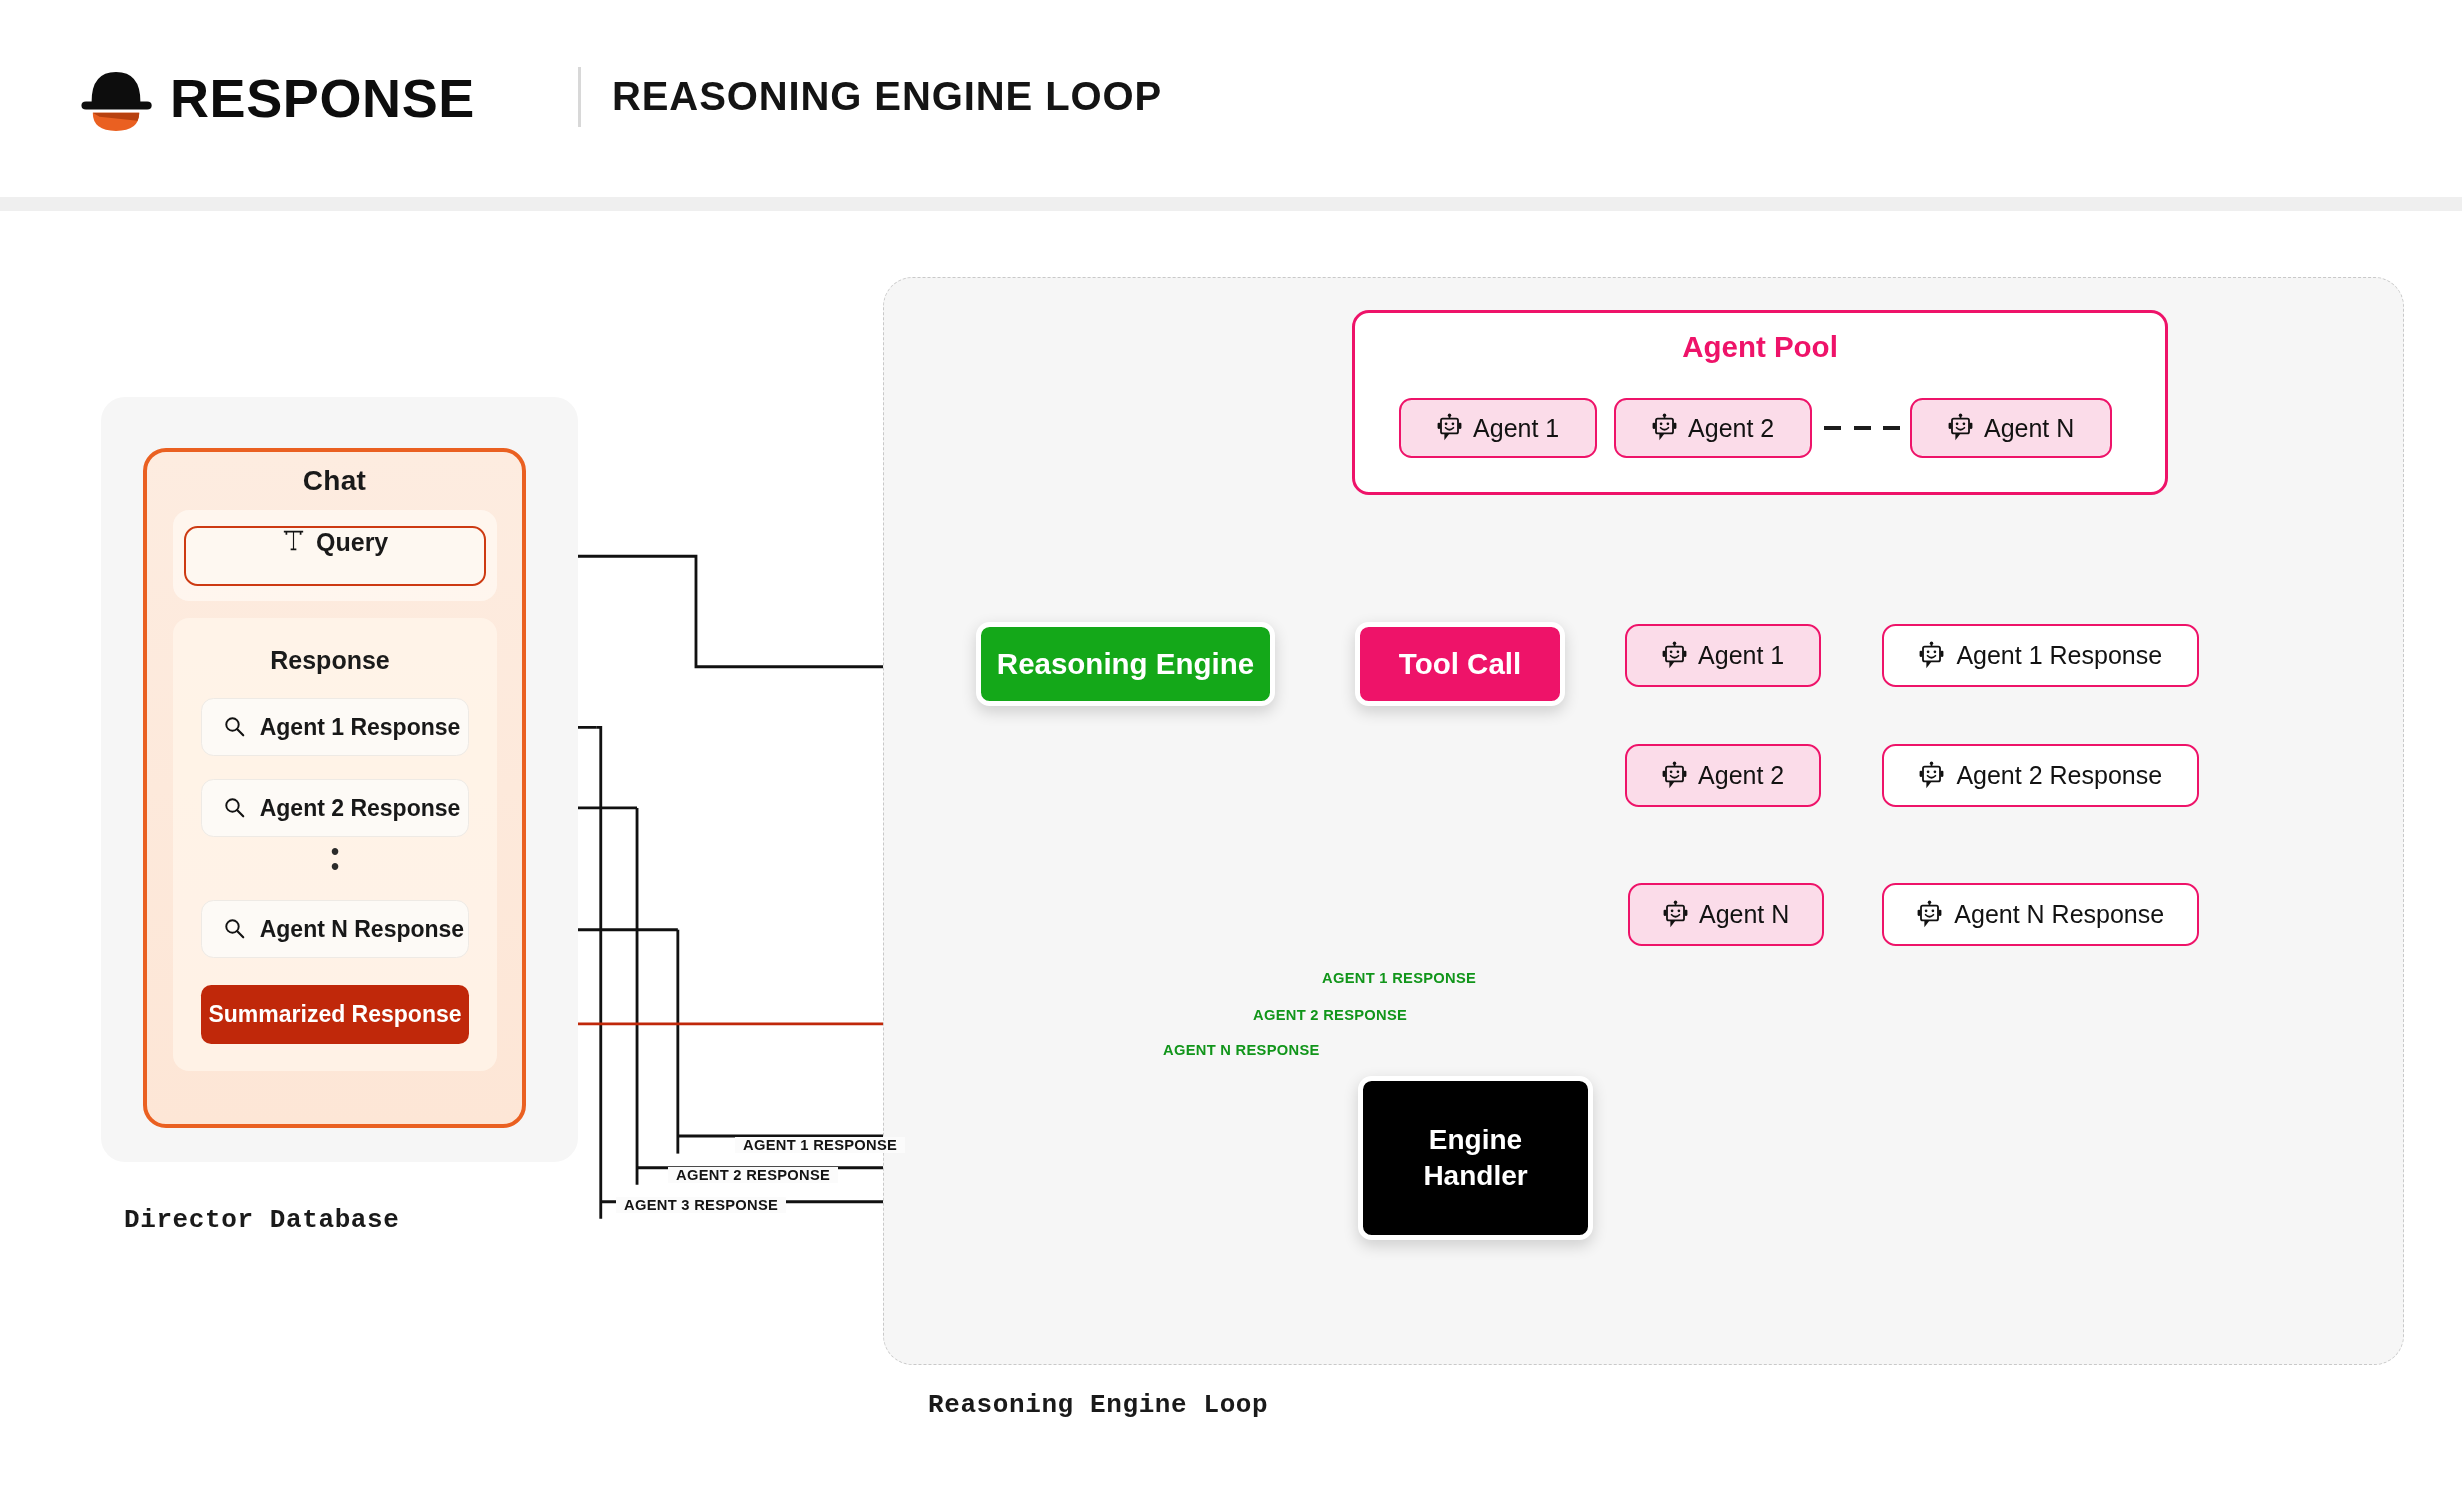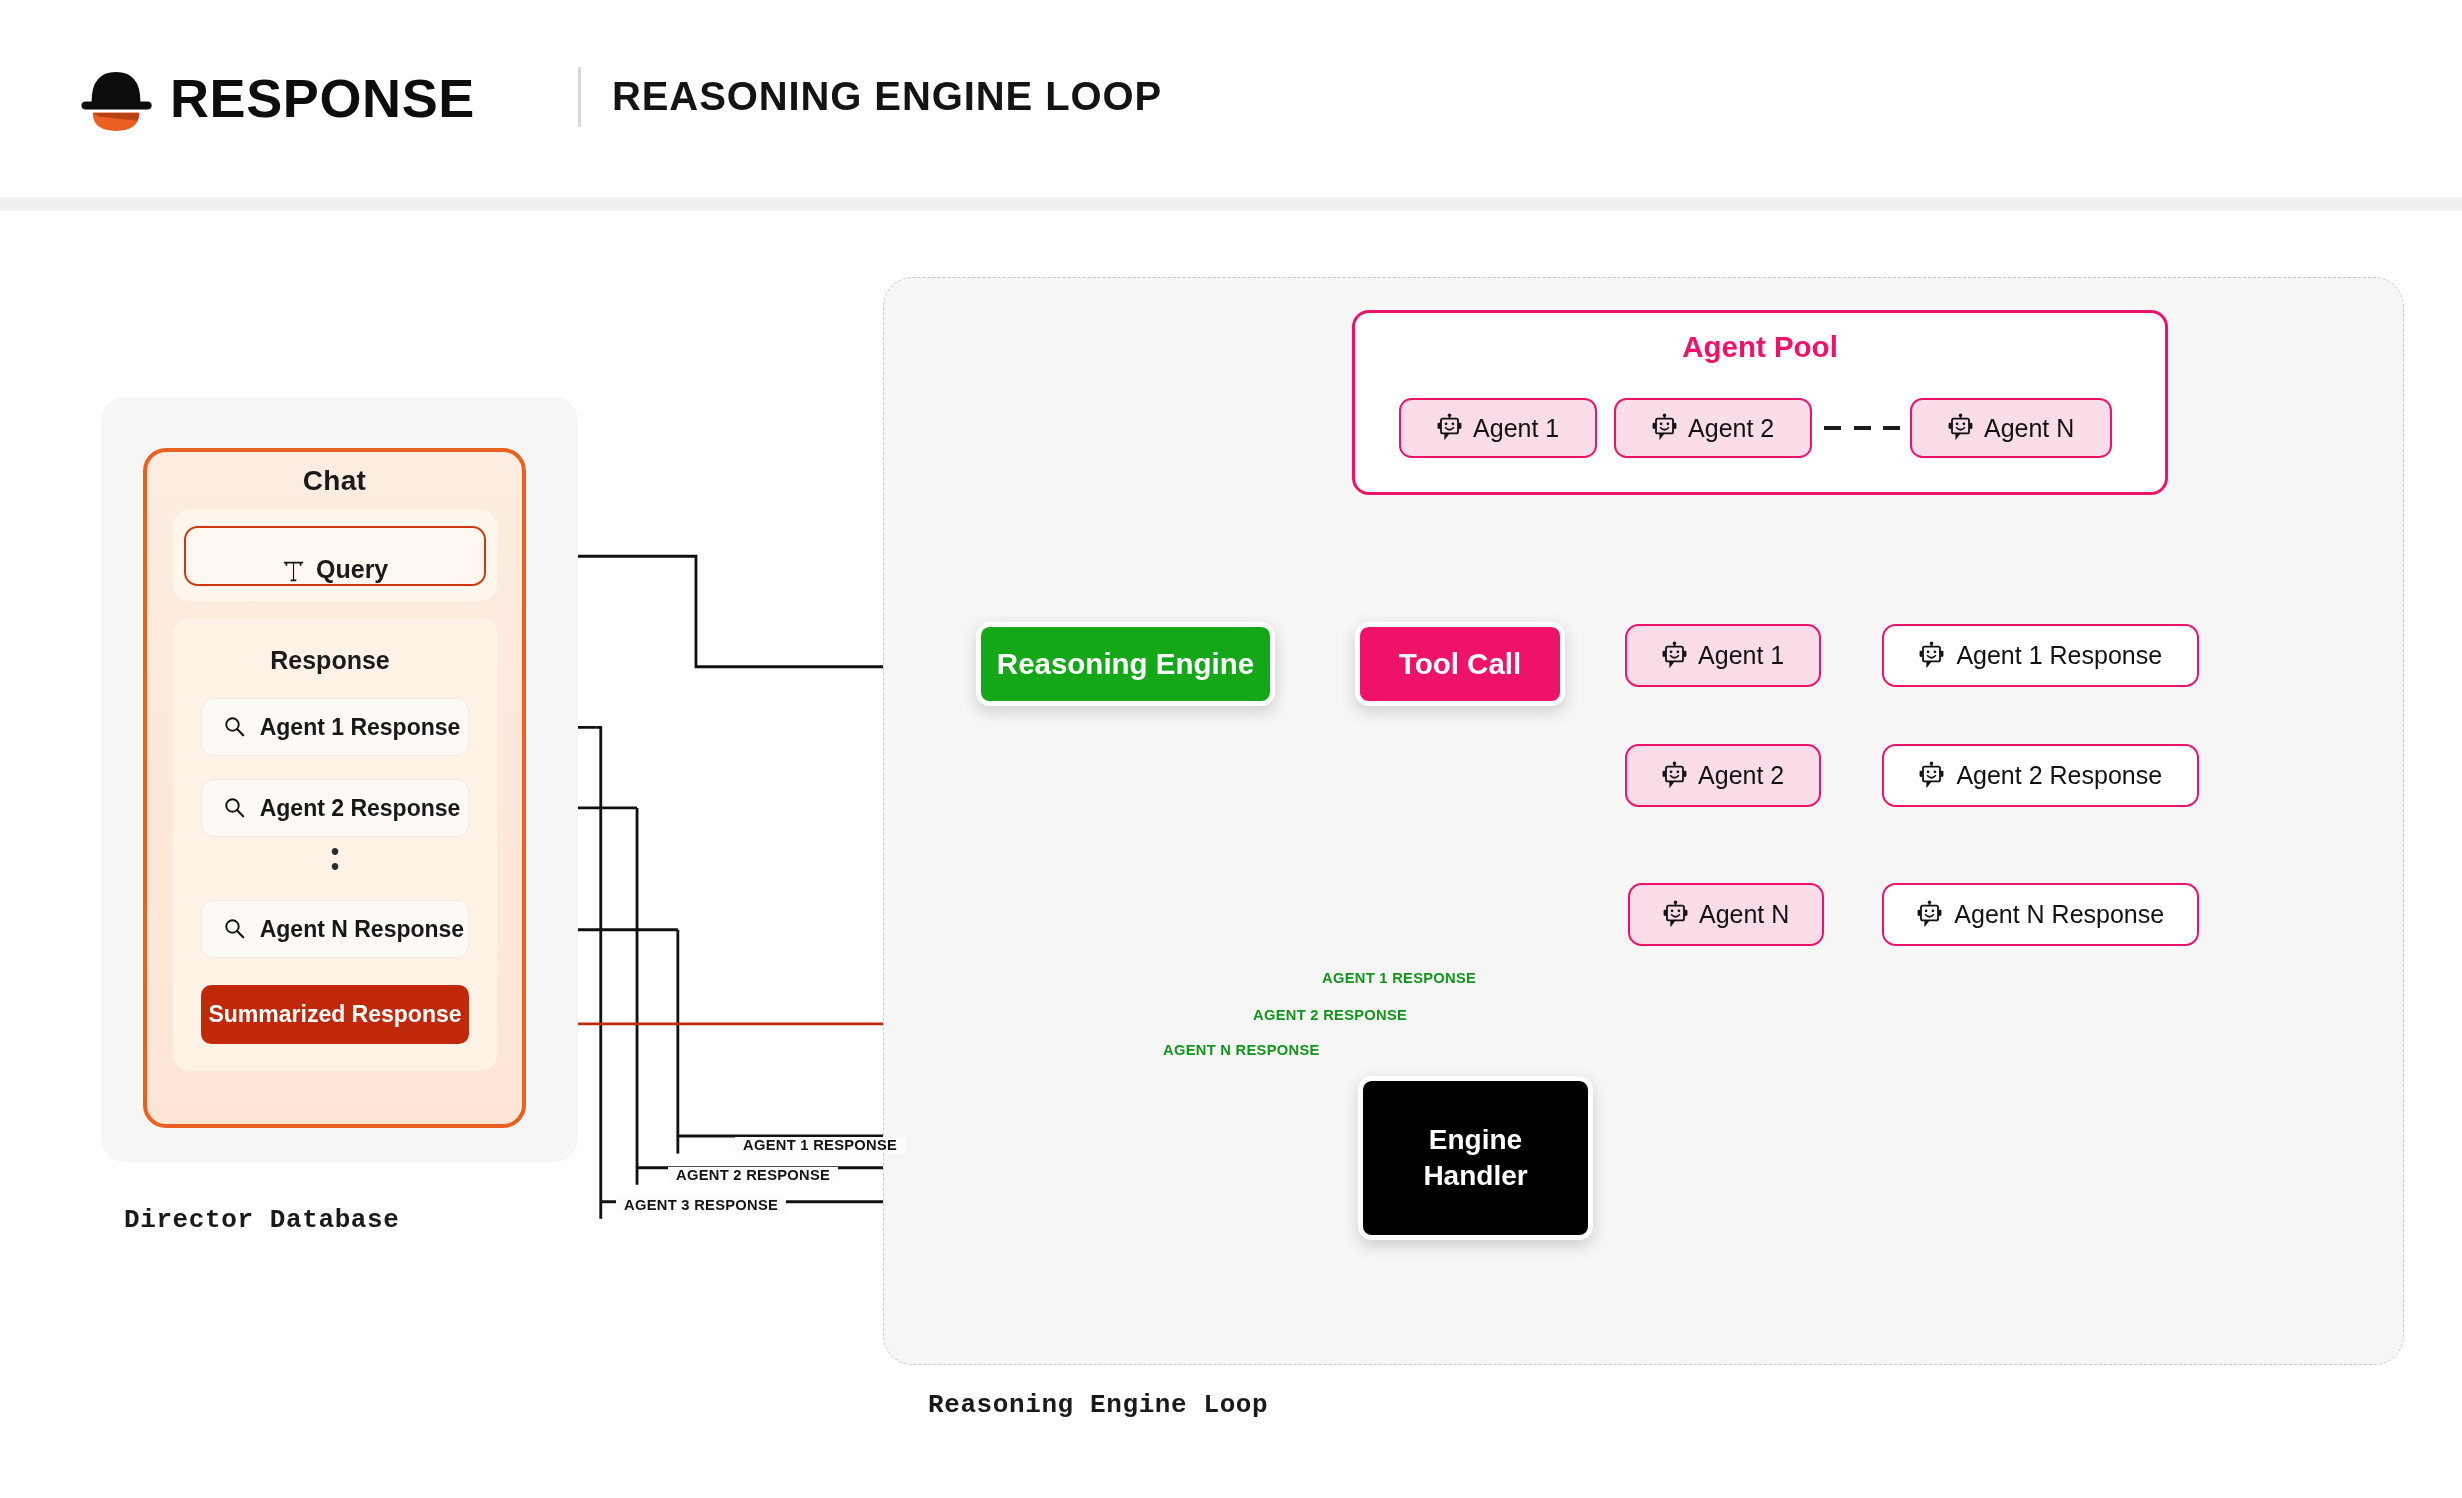--- a/index.html
+++ b/index.html
@@ -26,21 +26,21 @@
                 background:#f6f6f6; border-radius: 24px; }
   .chat-card { position:absolute; left: 143px; top: 448px; width: 383px; height: 680px;
                background: linear-gradient(180deg,#fdece0 0%,#fde6d6 100%);
                border: 4px solid #ea6021; border-radius: 23px; }
   .chat-title { position:absolute; left: 143px; top: 465px; width: 383px; text-align:center;
                 font-size: 28px; font-weight: 800; color:#1a1a1a; letter-spacing:0.3px; }
   .query-zone { position:absolute; left: 173px; top: 510px; width: 324px; height: 91px;
                 background: rgba(255,250,244,.72); border-radius: 16px; }
   .query-box { position:absolute; left: 184px; top: 526px; width: 302px; height: 60px;
                background:#fef8f1; border:2.3px solid #cd3a12; border-radius: 13.6px;
-               display:flex; align-items:flex-end; justify-content:center; gap: 11.3px; }
+               display:flex; align-items:flex-start; justify-content:center; gap: 11.3px; }
   .query-label { font-size: 25px; font-weight: 600; color:#1a1a1a; }
   .resp-zone { position:absolute; left: 173px; top: 618px; width: 324px; height: 453px;
                background: rgba(255,245,235,.75); border-radius: 16px; }
   .resp-title { position:absolute; left: 168px; top: 646px; width: 324px; text-align:center;
                 font-size: 25px; font-weight: 700; color:#1b1b1b; }
   .resp-item { position:absolute; left: 201px; width: 268px; height: 58px;
                background:#fdfaf6; border:1.7px solid #eeeae5; border-radius: 12.5px;
                display:flex; align-items:center; padding-left: 21.5px; gap: 14.7px; }
   .resp-item .txt { font-size: 23px; font-weight: 600; color:#181818; }
   #ri0 { top: 698px; } #ri1 { top: 779px; } #ri2 { top: 900px; }

